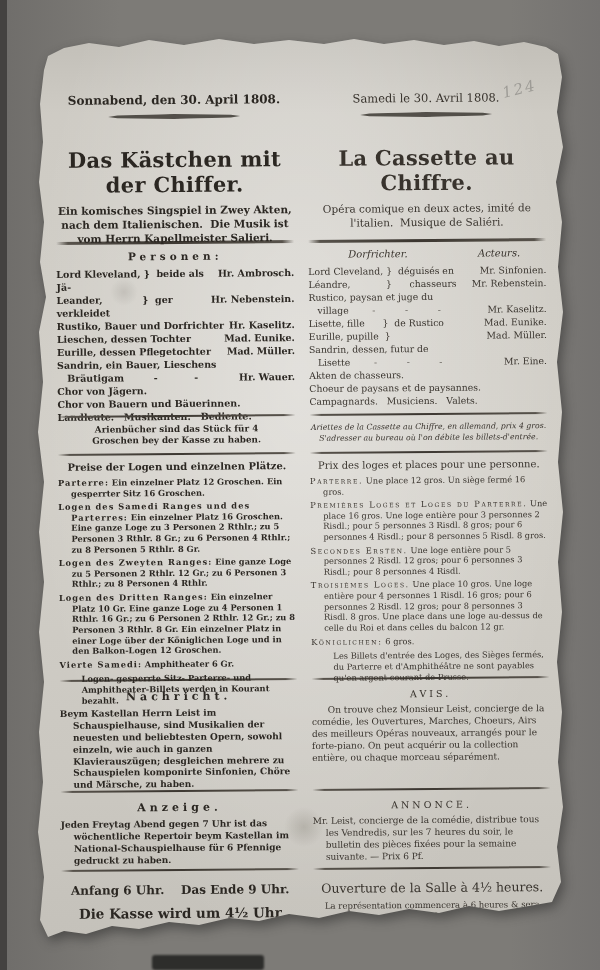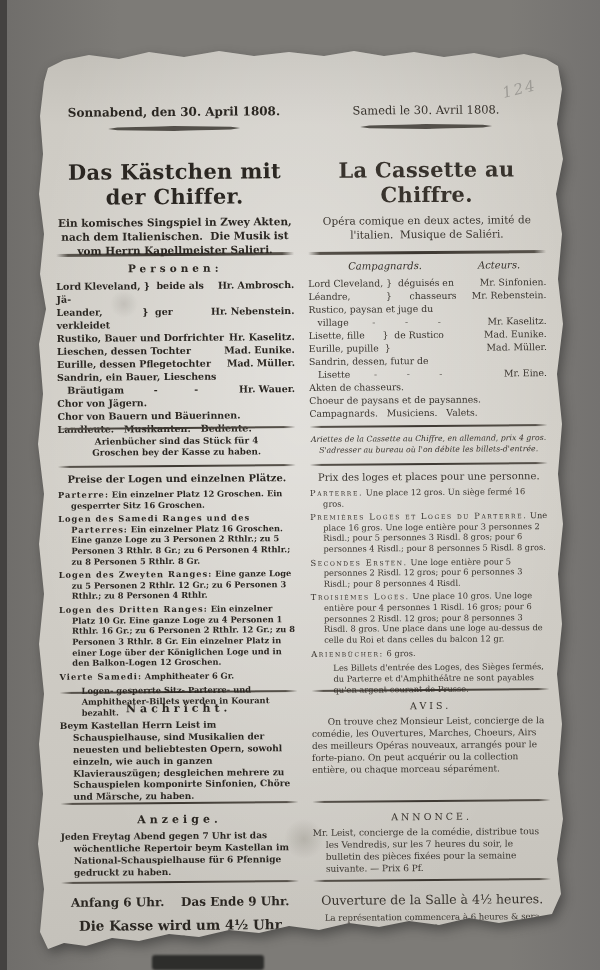--- a/index.html
+++ b/index.html
@@ -1,21 +1,21 @@
 <!DOCTYPE html>
 <html><head>
 <meta charset="utf-8">
 <style>
   html,body{margin:0;padding:0;}
   body{width:600px;height:970px;overflow:hidden;background:#7b7975;font-family:"DejaVu Serif", serif;}
   .stage{position:relative;width:600px;height:970px;background:linear-gradient(90deg,#6f6d6a,#7d7b77 20%,#7d7b77 85%,#747270);}
   .left-strip{position:absolute;left:0;top:0;width:7px;height:100%;background:#444240;}
   .bottom-bar{position:absolute;left:152px;top:955px;width:112px;height:15px;background:#2d2d2b;border-radius:3px;filter:blur(1px);}
   .pencil{position:absolute;left:502px;top:80px;color:#96948f;font-size:15px;font-style:italic;transform:rotate(-14deg);letter-spacing:2px;z-index:5;opacity:.85;}
-  .paper-wrap{position:absolute;left:34px;top:44px;width:532px;height:912px;filter:drop-shadow(3px 5px 6px rgba(25,25,25,.45));}
+  .paper-wrap{position:absolute;left:34px;top:32px;width:532px;height:912px;filter:drop-shadow(3px 5px 6px rgba(25,25,25,.45));}
   .paper{width:532px;height:912px;
     background:
       radial-gradient(circle at 270px 795px, rgba(120,115,105,.28), transparent 20px),
       radial-gradient(circle at 90px 260px, rgba(110,105,98,.18), transparent 14px),
       radial-gradient(ellipse at 50% 38%, rgba(255,255,255,.38), transparent 72%),
       linear-gradient(180deg,#c1beb7,#cecbc4 9%,#d2cfc8 48%,#cac7c0 84%,#c4c1ba);
     clip-path:polygon(10px 38px,14px 24px,30px 16px,55px 11px,85px 15px,115px 8px,150px 13px,185px 7px,220px 12px,255px 8px,290px 12px,320px 7px,350px 12px,380px 8px,410px 13px,440px 9px,465px 14px,490px 10px,512px 15px,524px 22px,528px 45px,523px 80px,529px 115px,522px 150px,528px 190px,524px 235px,529px 280px,523px 330px,528px 380px,524px 430px,529px 480px,524px 530px,528px 580px,523px 630px,528px 680px,524px 730px,529px 775px,523px 815px,527px 850px,518px 870px,495px 874px,465px 879px,435px 874px,405px 881px,375px 877px,345px 883px,315px 879px,285px 886px,255px 882px,225px 889px,195px 886px,165px 893px,135px 890px,105px 897px,78px 894px,52px 902px,30px 899px,14px 905px,6px 888px,10px 845px,4px 800px,9px 750px,5px 700px,10px 650px,5px 600px,10px 550px,5px 500px,10px 450px,4px 400px,9px 350px,5px 300px,12px 265px,6px 230px,10px 190px,5px 150px,9px 110px,6px 72px);}
   .content{padding:60px 18px 0 24px;display:flex;gap:14px;transform:rotate(-.45deg);color:#2b2722;}
   .col{width:238px;}
   .de{font-weight:bold;color:#2b2722;}
@@ -196,21 +196,21 @@
 
           <div class="title-block">
             <div class="title">La Cassette au Chiffre.</div>
             <div class="subtitle">Opéra comique en deux actes, imité de l'italien.  Musique de Saliéri.</div>
           </div>
 
           <div class="hrule thick"></div>
 
           <div class="cast-block">
             <div class="cast-header-row">
-              <span>Campagnards.</span>
+              <span>Dorfrichter.</span>
               <span>Acteurs.</span>
             </div>
             <div class="cast-list">
 
                 <div class="cast-row">
                   <span class="role">Lord Cleveland, }  déguisés en</span>
                   <span class="actor">Mr. Sinfonien.</span>
                 </div>
 
                 <div class="cast-row">
@@ -279,21 +279,21 @@
             <div>
 
                 <p class="price"><span class="lead-fr">Parterre.</span><span> Une place 12 gros.  Un siège fermé 16 gros.</span></p>
 
                 <p class="price"><span class="lead-fr">Premières Loges et Loges du Parterre.</span><span> Une place 16 gros.  Une loge entière pour 3 personnes 2 Risdl.; pour 5 personnes 3 Risdl. 8 gros; pour 6 personnes 4 Risdl.; pour 8 personnes 5 Risdl. 8 gros.</span></p>
 
                 <p class="price"><span class="lead-fr">Secondes Ersten.</span><span> Une loge entière pour 5 personnes 2 Risdl. 12 gros; pour 6 personnes 3 Risdl.; pour 8 personnes 4 Risdl.</span></p>
 
                 <p class="price"><span class="lead-fr">Troisièmes Loges.</span><span> Une place 10 gros. Une loge entière pour 4 personnes 1 Risdl. 16 gros; pour 6 personnes 2 Risdl. 12 gros; pour 8 personnes 3 Risdl. 8 gros.  Une place dans une loge au-dessus de celle du Roi et dans celles du balcon 12 gr.</span></p>
 
-                <p class="price"><span class="lead-fr">Arienbücher:</span><span> 6 gros.</span></p>
+                <p class="price"><span class="lead-fr">Königlichen:</span><span> 6 gros.</span></p>
               </div>
             <p class="prices-note">Les Billets d'entrée des Loges, des Sièges fermés, du Parterre et d'Amphithéâtre ne sont payables qu'en argent courant de Prusse.</p>
           </div>
 
           <div class="hrule"></div>
 
           <div class="notice-block">
             <div class="sec-header">AVIS.</div>
             <p class="body-text fr-indent">On trouve chez Monsieur Leist, concierge de la comédie, les Ouvertures, Marches, Choeurs, Airs des meilleurs Opéras nouveaux, arrangés pour le forte-piano.  On peut acquérir ou la collection entière, ou chaque morceau séparément.</p>
           </div>

